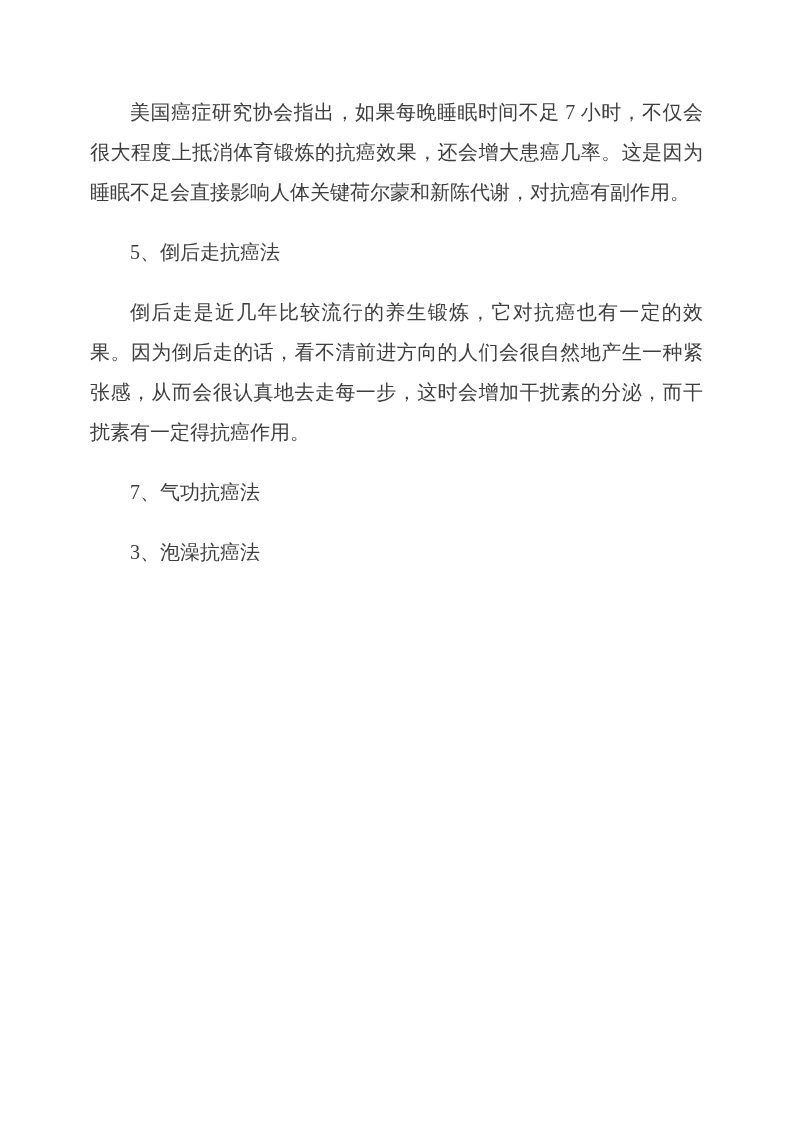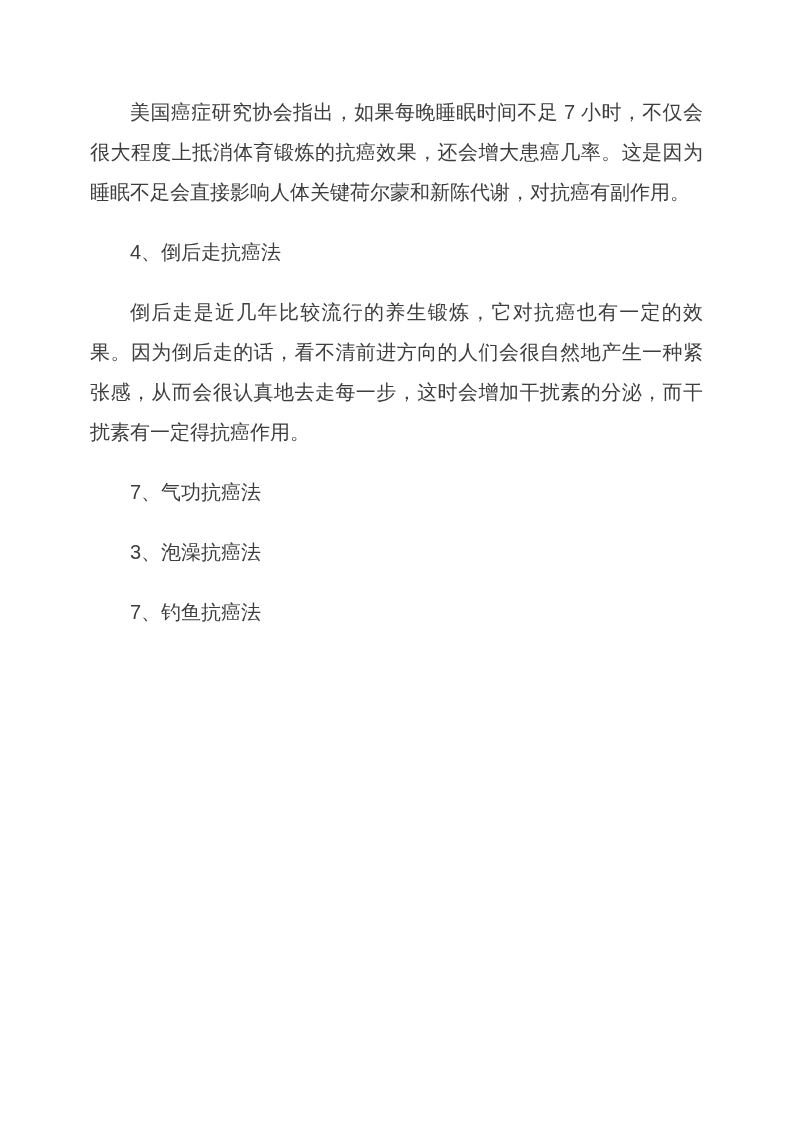--- a/index.html
+++ b/index.html
@@ -6,21 +6,21 @@
       margin: 0;
       padding: 0;
       background: #ffffff;
     }
     .page {
       position: relative;
       width: 793px;
       height: 878px;
       background: #ffffff;
       overflow: hidden;
-      font-family: Liberation Sans, sans-serif;
+      font-family: Liberation Serif, serif;
     }
     .content {
       position: absolute;
       left: 90px;
       top: 92px;
       width: 613px;
       color: #3d3d3d;
       font-size: 20px;
       line-height: 40px;
     }
@@ -44,25 +44,24 @@
       margin-bottom: 0;
     }
   </style>
 </head>
 <body>
 
 <div class="page">
   <div class="content">
     <p class="para">美国癌症研究协会指出，如果每晚睡眠时间不足 7 小时，不仅会很大程度上抵消体育锻炼的抗癌效果，还会增大患癌几率。这是因为睡眠不足会直接影响人体关键荷尔蒙和新陈代谢，对抗癌有副作用。</p>
 
-    <p class="heading">4、倒后走抗癌法</p>
+    <p class="heading">5、倒后走抗癌法</p>
 
     <p class="para">倒后走是近几年比较流行的养生锻炼，它对抗癌也有一定的效果。因为倒后走的话，看不清前进方向的人们会很自然地产生一种紧张感，从而会很认真地去走每一步，这时会增加干扰素的分泌，而干扰素有一定得抗癌作用。</p>
 
     <p class="heading">7、气功抗癌法</p>
 
 
     <p class="heading">3、泡澡抗癌法</p>
 
 
-    <p class="heading">7、钓鱼抗癌法</p>
   </div>
 </div>
 
 </body></html>

